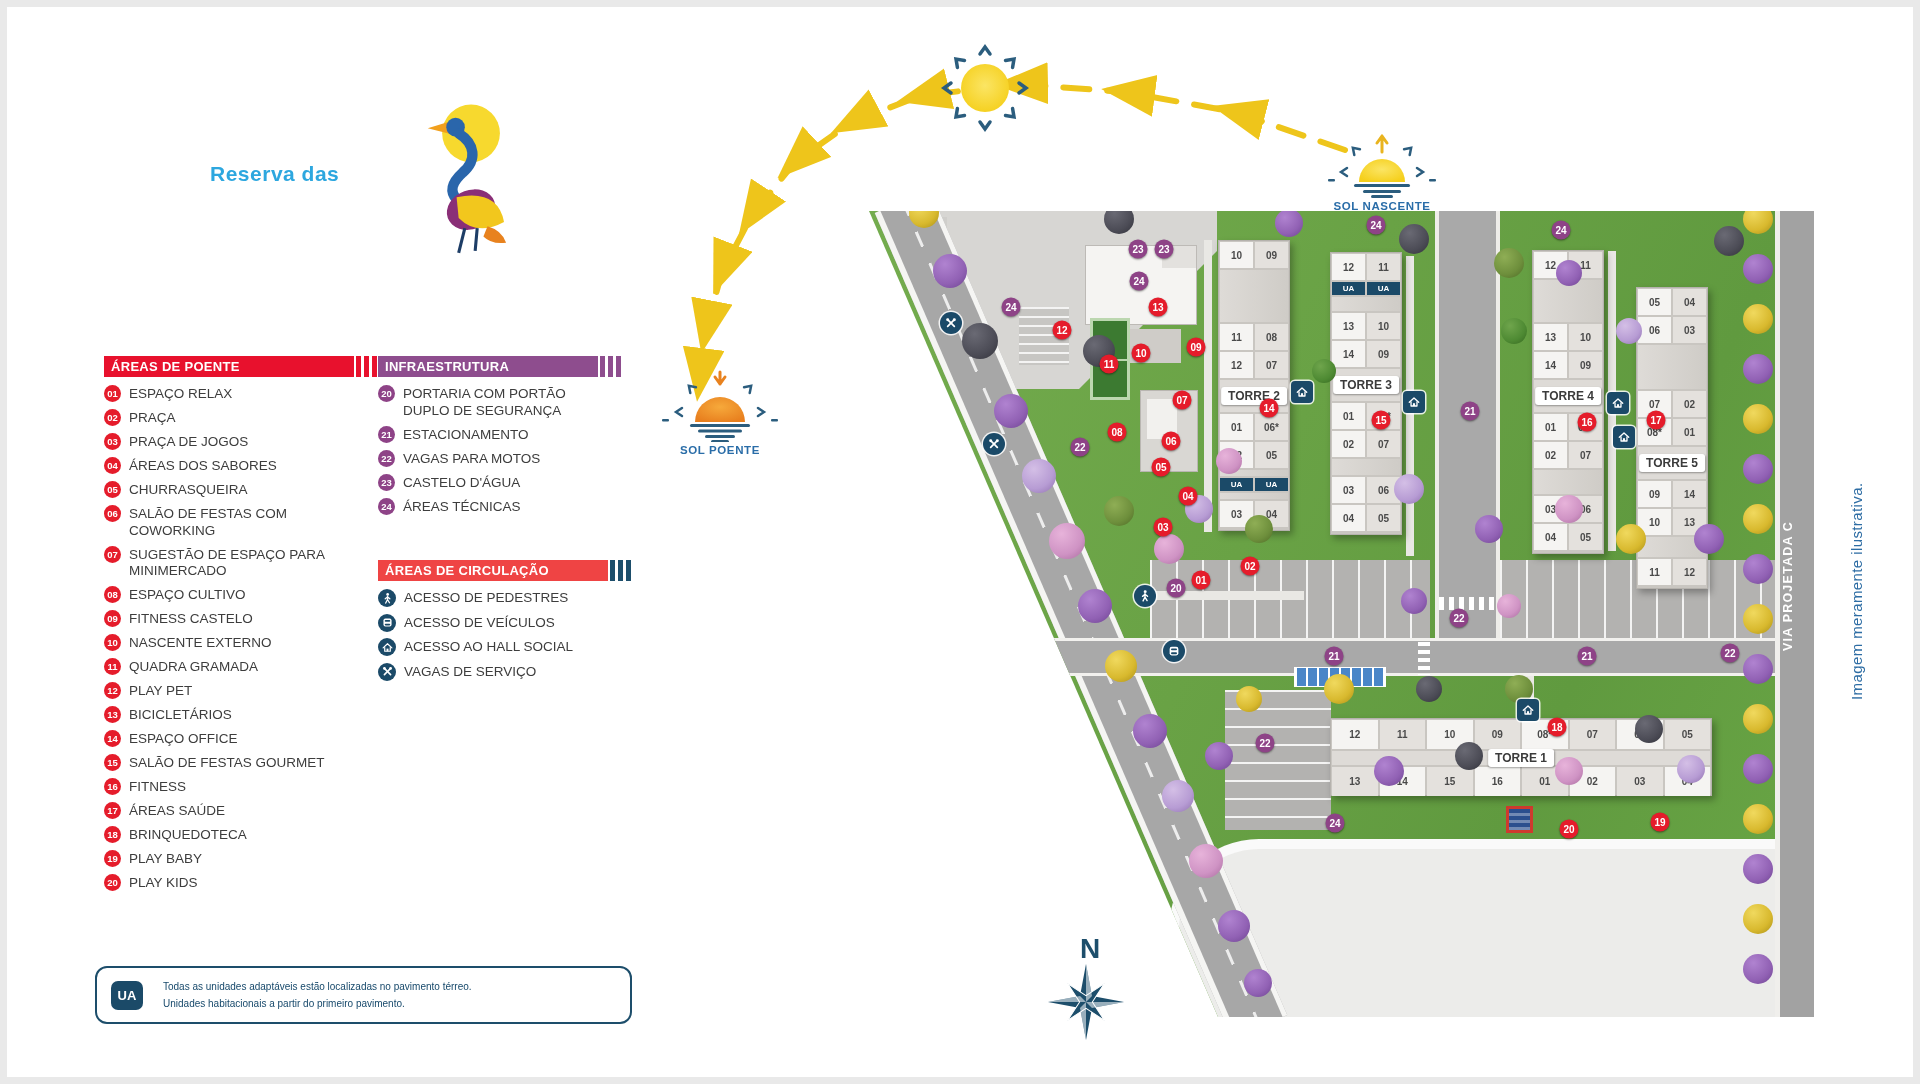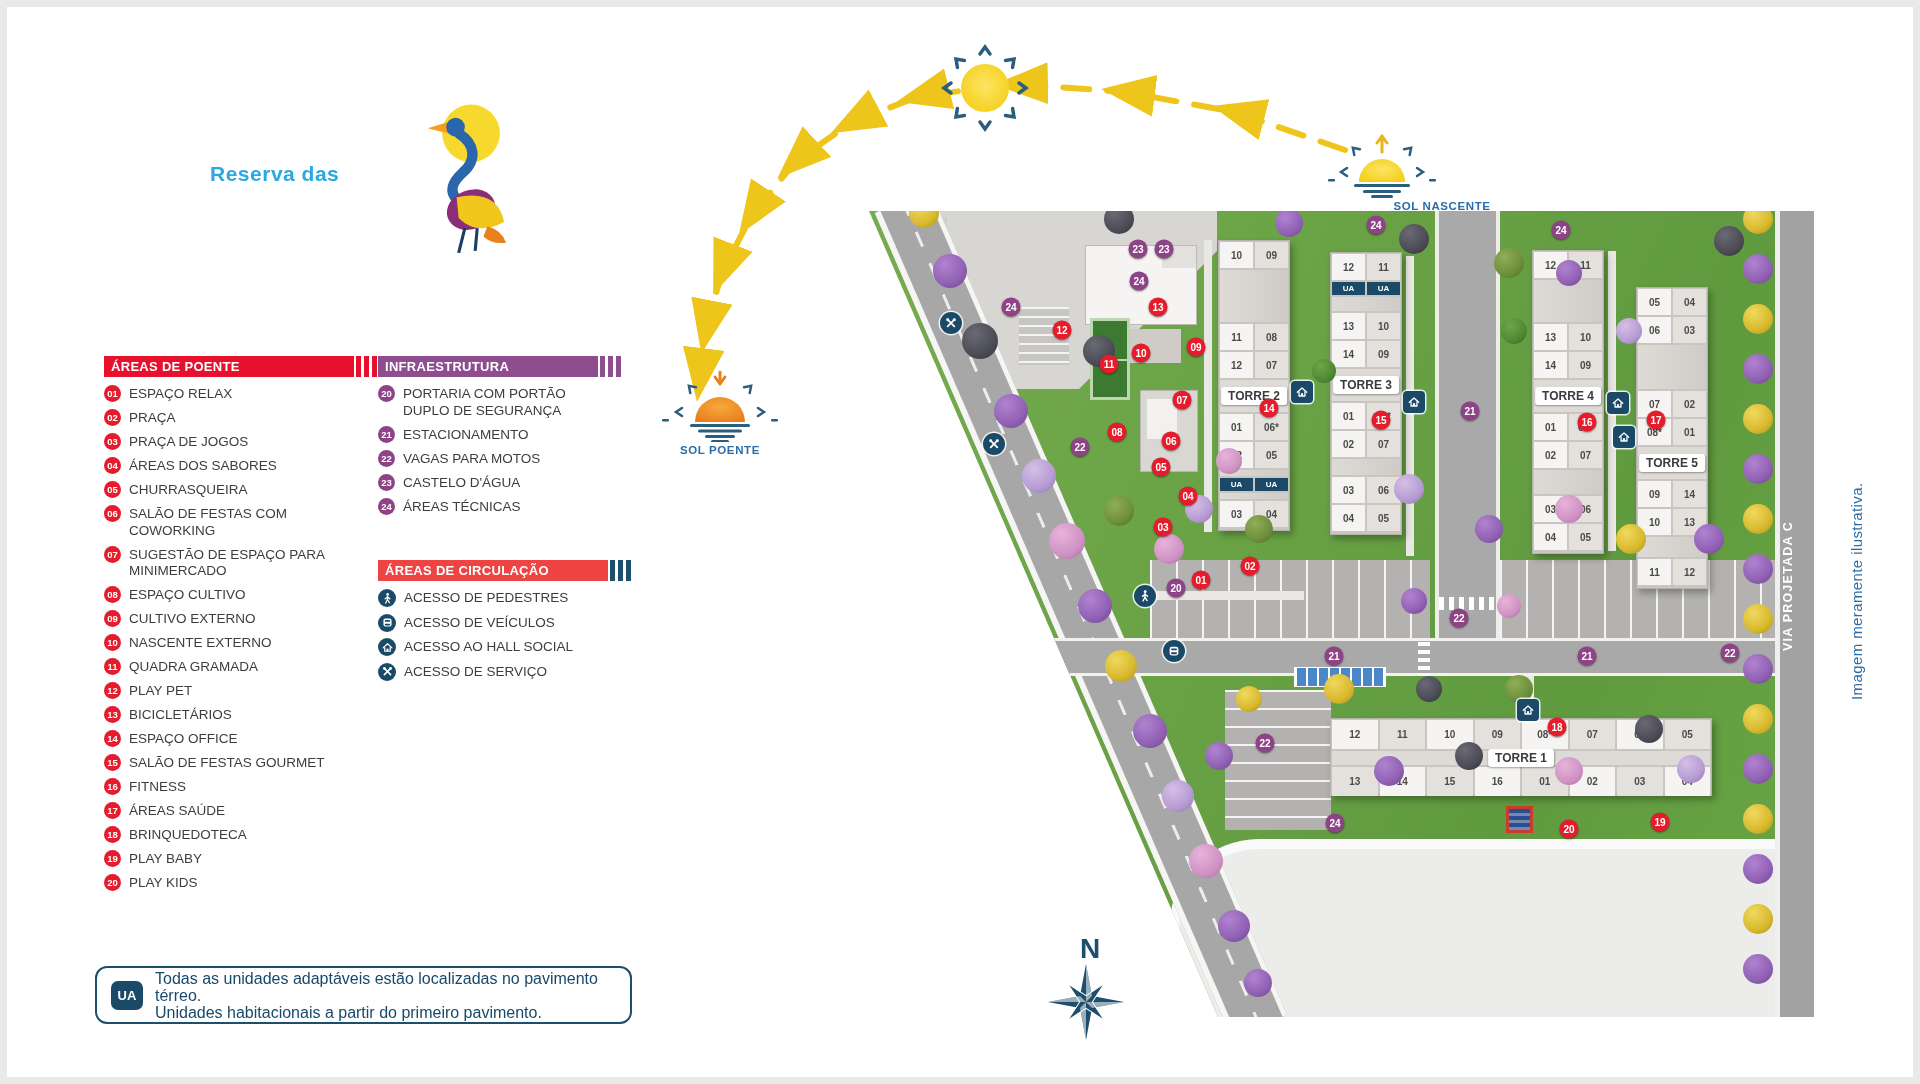--- a/index.html
+++ b/index.html
@@ -21,21 +21,21 @@
   .lg-item { display:flex; align-items:flex-start; margin-bottom:6.5px; }
   .lg-num { flex:0 0 17px; width:17px; height:17px; border-radius:50%; color:#fff; font-size:9.5px; font-weight:bold; line-height:17px; text-align:center; margin-right:8px; margin-top:0; }
   .lg-num.red { background:#e51c2b; } .lg-num.purple { background:#8e4387; }
   .lg-ico { flex:0 0 18px; width:18px; height:18px; border-radius:50%; background:#1b4a68; margin-right:8px; display:flex; align-items:center; justify-content:center; }
   .lg-ico svg { width:13px; height:13px; }
   .lg-text { font-size:13.5px; color:#3d3d3d; line-height:16.5px; padding-top:1px; }
 
   
   .note { position:absolute; left:95px; top:966px; width:537px; height:58px; border:2px solid #1d4e6b; border-radius:12px; display:flex; align-items:center; padding:8px 14px; }
   .note-badge { flex:0 0 32px; width:32px; height:29px; background:#1b4a68; border-radius:7px; color:#fff; font-weight:bold; font-size:13px; text-align:center; line-height:29px; margin-right:12px; }
-  .note-text { font-size:16px; color:#17496b; line-height:17px; }
+  .note-text { font-size:10px; color:#17496b; line-height:17px;margin-left:8px; }
 
   
   .sky { position:absolute; left:0; top:0; width:1920px; height:1084px; pointer-events:none; z-index:5; }
   .sun-icon { position:absolute; z-index:6; }
   .sun-label { position:absolute; z-index:6; font-size:11.5px; font-weight:bold; color:#2a6da8; letter-spacing:.6px; text-align:center; }
 
   
   #map { position:absolute; left:869px; top:211px; width:945px; height:806px; z-index:3;
          clip-path:polygon(0 0, 945px 0, 945px 806px, 349px 806px);
          background:linear-gradient(115deg,#74ac4e 0%,#69a245 40%,#609a3f 70%,#6aa746 100%); }
@@ -157,21 +157,21 @@
         <div class="lg-item">
           <div class="lg-num red">07</div>
           <div class="lg-text">SUGESTÃO DE ESPAÇO PARA MINIMERCADO</div>
         </div>
         <div class="lg-item">
           <div class="lg-num red">08</div>
           <div class="lg-text">ESPAÇO CULTIVO</div>
         </div>
         <div class="lg-item">
           <div class="lg-num red">09</div>
-          <div class="lg-text">CULTIVO EXTERNO</div>
+          <div class="lg-text">FITNESS CASTELO</div>
         </div>
         <div class="lg-item">
           <div class="lg-num red">10</div>
           <div class="lg-text">NASCENTE EXTERNO</div>
         </div>
         <div class="lg-item">
           <div class="lg-num red">11</div>
           <div class="lg-text">QUADRA GRAMADA</div>
         </div>
         <div class="lg-item">
@@ -285,21 +285,21 @@
           <div class="lg-ico">
             <svg viewBox="0 0 16 16">
               <g stroke="#fff" stroke-width="2" stroke-linecap="round">
                 <path d="M4.2 4.2 L11.8 11.8"></path>
                 <path d="M11.8 4.2 L4.2 11.8"></path>
               </g>
               <circle cx="4.2" cy="4.2" r="1.7" fill="#fff"></circle>
               <circle cx="11.8" cy="4.2" r="1.7" fill="#fff"></circle>
             </svg>
           </div>
-          <div class="lg-text">ACESSO DE SERVIÇO</div>
+          <div class="lg-text">VAGAS DE SERVIÇO</div>
         </div>
       </div>
   </div>
 
   <div class="note">
     <div class="note-badge">UA</div>
     <div class="note-text">
       <div>Todas as unidades adaptáveis estão localizadas no pavimento térreo.</div>
       <div>Unidades habitacionais a partir do primeiro pavimento.</div>
     </div>
@@ -341,21 +341,21 @@
       <path transform="translate(38,4) rotate(90)" d="M-4 3 L0 -3 L4 3"></path>
     </g>
     <g fill="#2b5d7e">
       <rect x="-54" y="11" width="7" height="2.5" rx="1"></rect>
         <rect x="47" y="11" width="7" height="2.5" rx="1"></rect>
       <rect x="-28" y="16" width="56" height="3" rx="1.5"></rect>
         <rect x="-19" y="22" width="38" height="3" rx="1.5"></rect>
         <rect x="-11" y="27" width="22" height="3" rx="1.5"></rect>
     </g>
   </svg>
-  <div class="sun-label" style="left:1382px; top:200px; width:120px;">SOL NASCENTE</div>
+  <div class="sun-label" style="left:1322px; top:200px; width:120px;">SOL NASCENTE</div>
 
   <svg class="sun-icon" style="left:655px; top:364px;" width="130" height="78" viewBox="-65 -44 130 78">
     <defs>
         <radialGradient id="gpo" cx="50%" cy="40%" r="65%">
           <stop offset="0%" stop-color="#f6a93b"></stop>
           <stop offset="100%" stop-color="#e87f1e"></stop>
         </radialGradient>
       </defs>
     <path d="M-25 14 A25 25 0 0 1 25 14 Z" fill="url(#gpo)"></path>
     <path d="M0 -36 V-24 M0 -24 l-5 -7 M0 -24 l5 -7" stroke="#e8821e" stroke-width="3" fill="none" stroke-linecap="round"></path>

